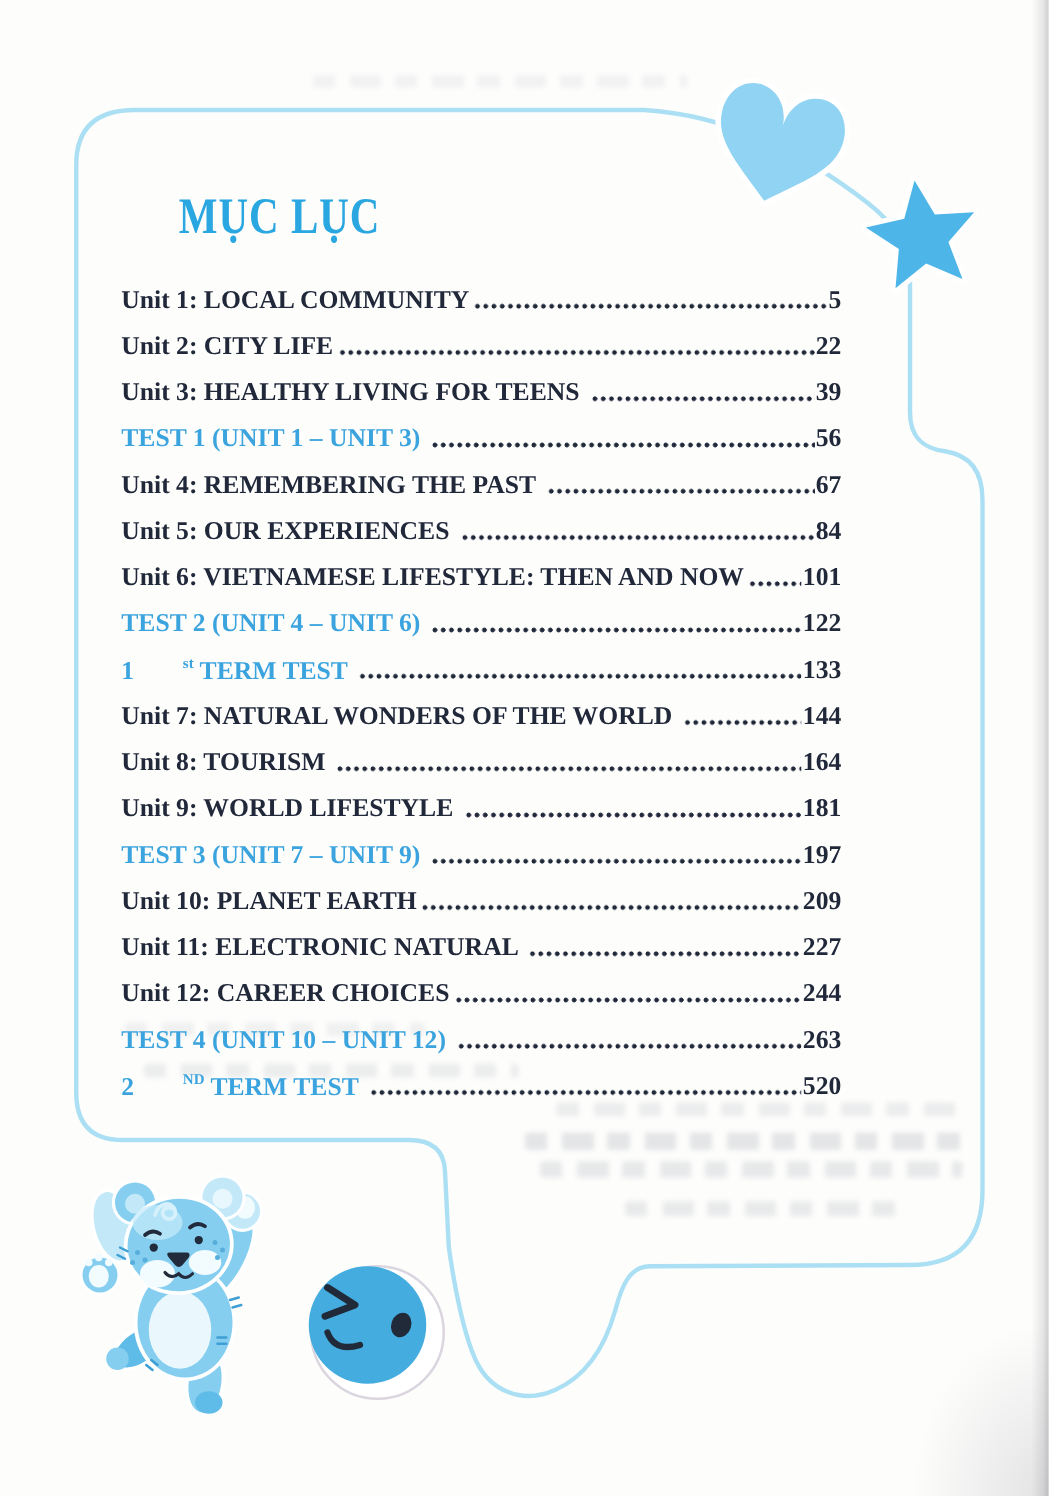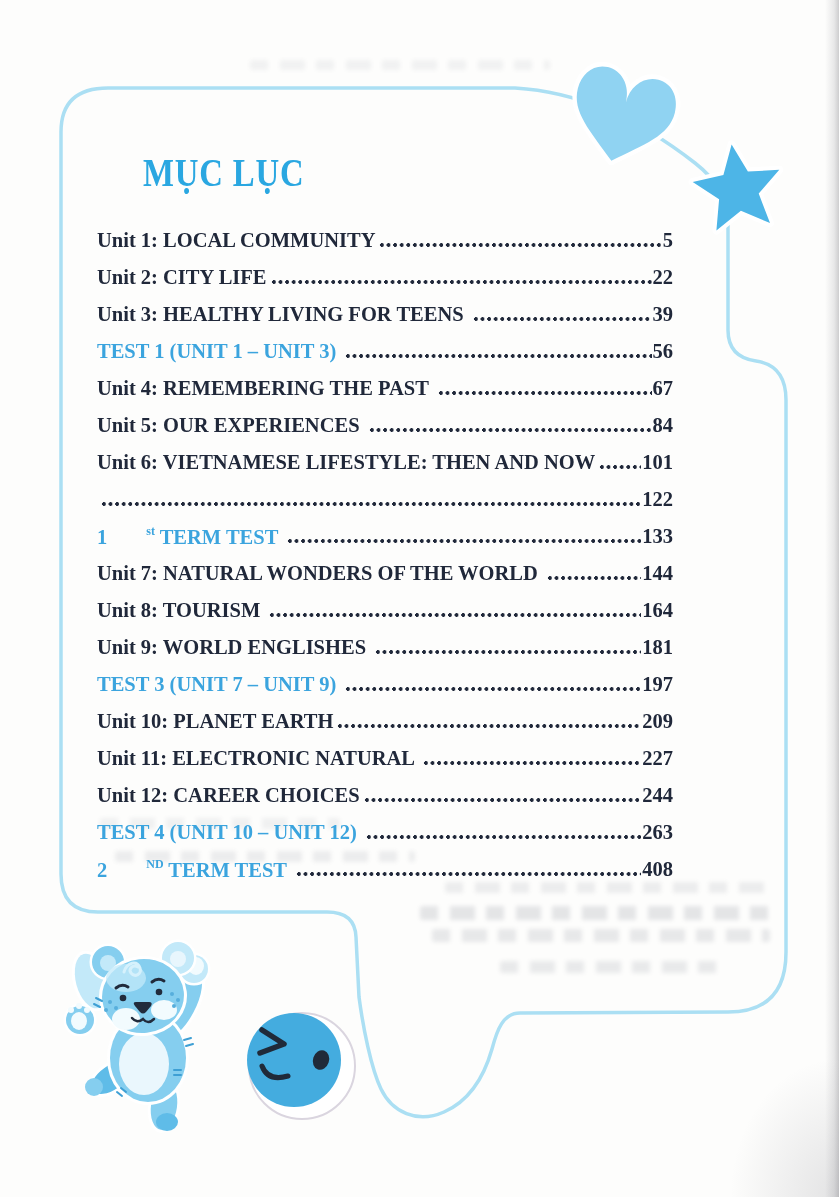--- a/index.html
+++ b/index.html
@@ -187,40 +187,41 @@
     <span class="label"><span class="pre">Unit 5: OUR EXPERIENCES </span><span class="post"></span></span>
     <span class="dots"></span>
     <span class="page-num">84</span>
   </div>
     <div class="row unit">
     <span class="label"><span class="pre">Unit 6: VIETNAMESE LIFESTYLE: THEN AND NOW</span><span class="post"></span></span>
     <span class="dots"></span>
     <span class="page-num">101</span>
   </div>
     <div class="row test">
+    <span class="label"><span class="pre">TEST 2 (UNIT 4 – UNIT 6) </span><span class="post"></span></span>
     <span class="dots"></span>
     <span class="page-num">122</span>
   </div>
     <div class="row test">
     <span class="label"><span class="pre">1</span><sup>st</sup><span class="post"> TERM TEST </span></span>
     <span class="dots"></span>
     <span class="page-num">133</span>
   </div>
     <div class="row unit">
     <span class="label"><span class="pre">Unit 7: NATURAL WONDERS OF THE WORLD </span><span class="post"></span></span>
     <span class="dots"></span>
     <span class="page-num">144</span>
   </div>
     <div class="row unit">
     <span class="label"><span class="pre">Unit 8: TOURISM </span><span class="post"></span></span>
     <span class="dots"></span>
     <span class="page-num">164</span>
   </div>
     <div class="row unit">
-    <span class="label"><span class="pre">Unit 9: WORLD ENGLISHES </span><span class="post"></span></span>
+    <span class="label"><span class="pre">Unit 9: WORLD LIFESTYLE </span><span class="post"></span></span>
     <span class="dots"></span>
     <span class="page-num">181</span>
   </div>
     <div class="row test">
     <span class="label"><span class="pre">TEST 3 (UNIT 7 – UNIT 9) </span><span class="post"></span></span>
     <span class="dots"></span>
     <span class="page-num">197</span>
   </div>
     <div class="row unit">
     <span class="label"><span class="pre">Unit 10: PLANET EARTH</span><span class="post"></span></span>
@@ -238,15 +239,15 @@
     <span class="page-num">244</span>
   </div>
     <div class="row test">
     <span class="label"><span class="pre">TEST 4 (UNIT 10 – UNIT 12) </span><span class="post"></span></span>
     <span class="dots"></span>
     <span class="page-num">263</span>
   </div>
     <div class="row test">
     <span class="label"><span class="pre">2</span><sup>ND</sup><span class="post"> TERM TEST </span></span>
     <span class="dots"></span>
-    <span class="page-num">408</span>
+    <span class="page-num">520</span>
   </div>
   </div>
 
 </body></html>

